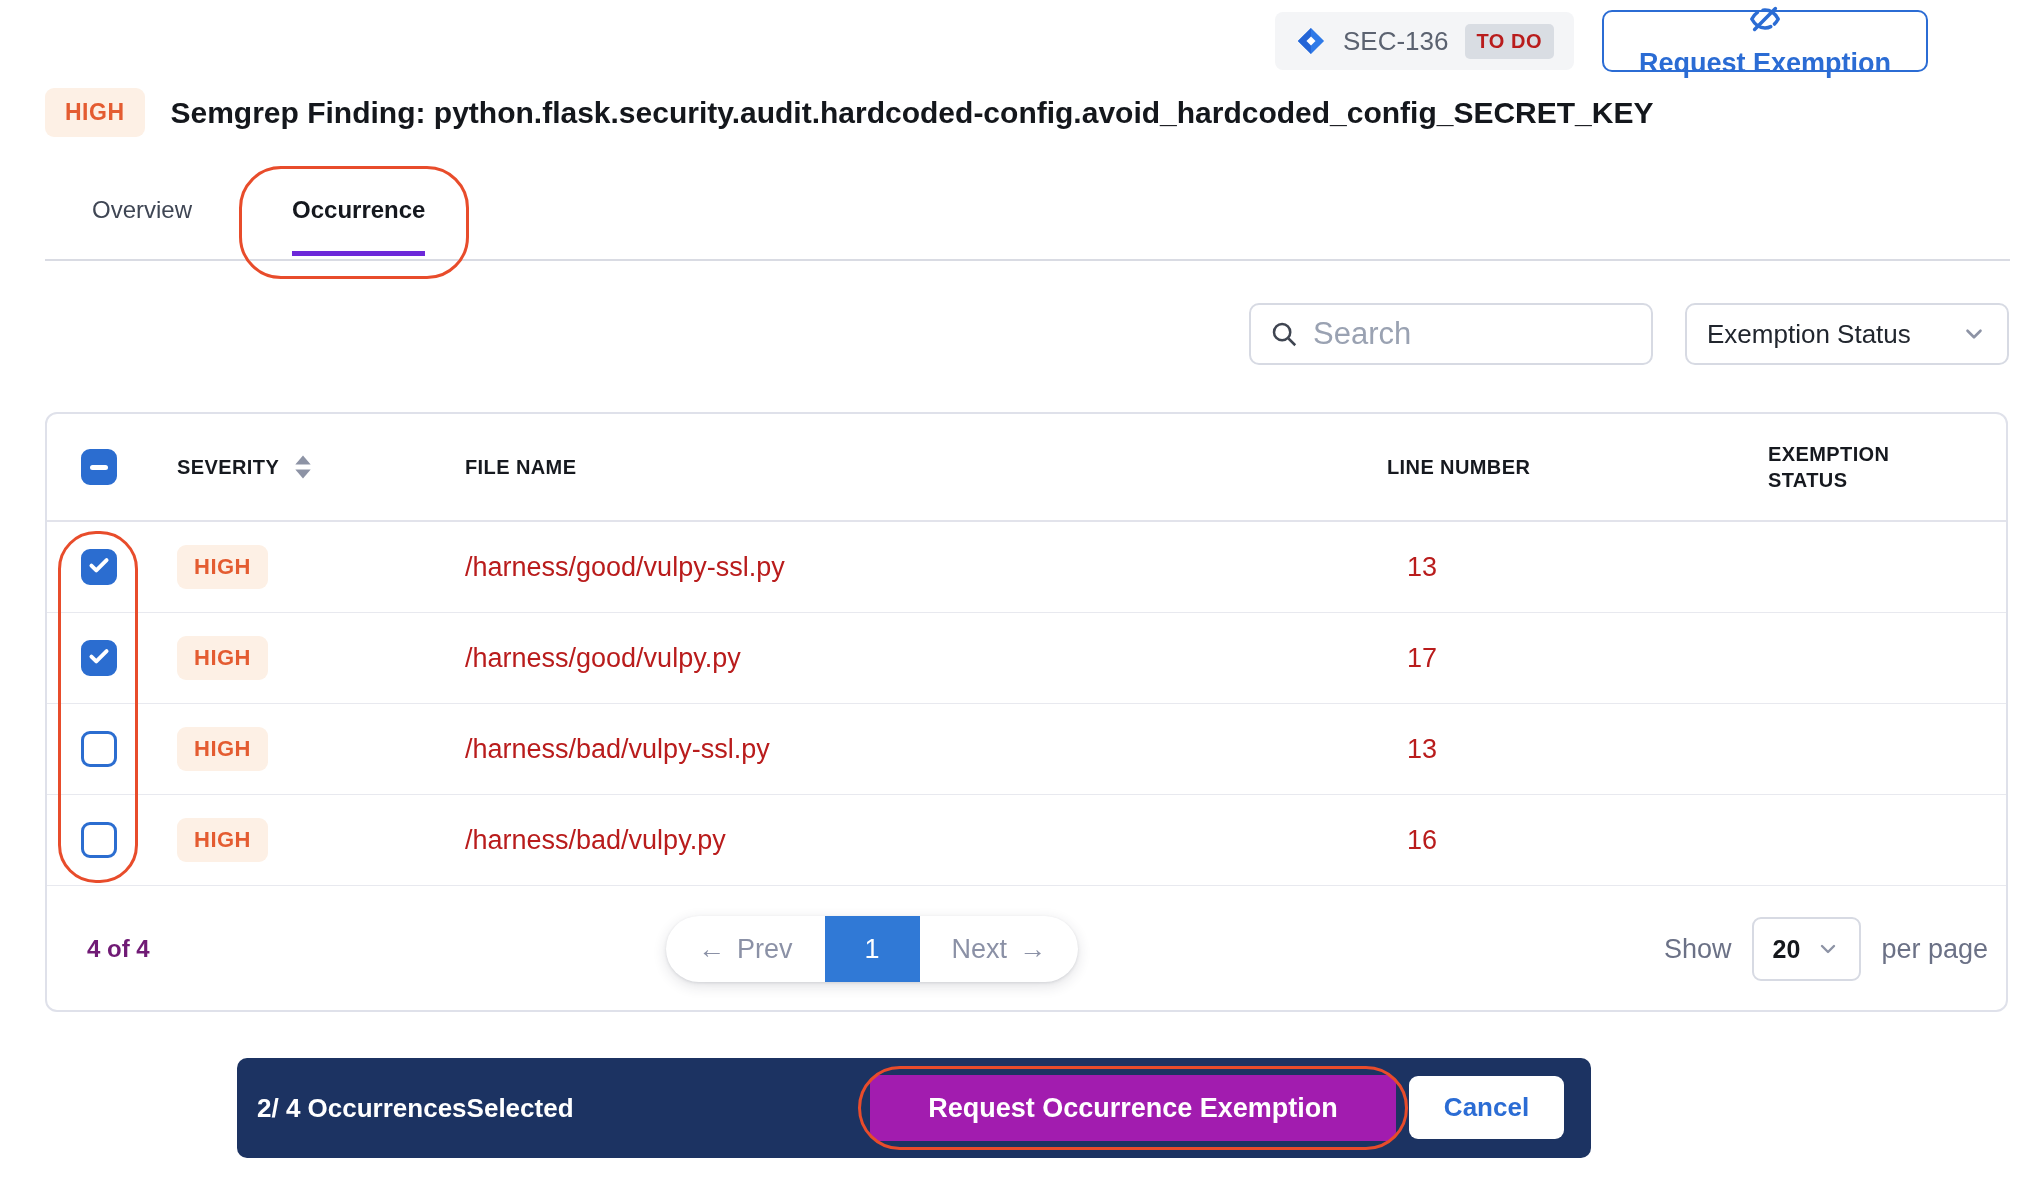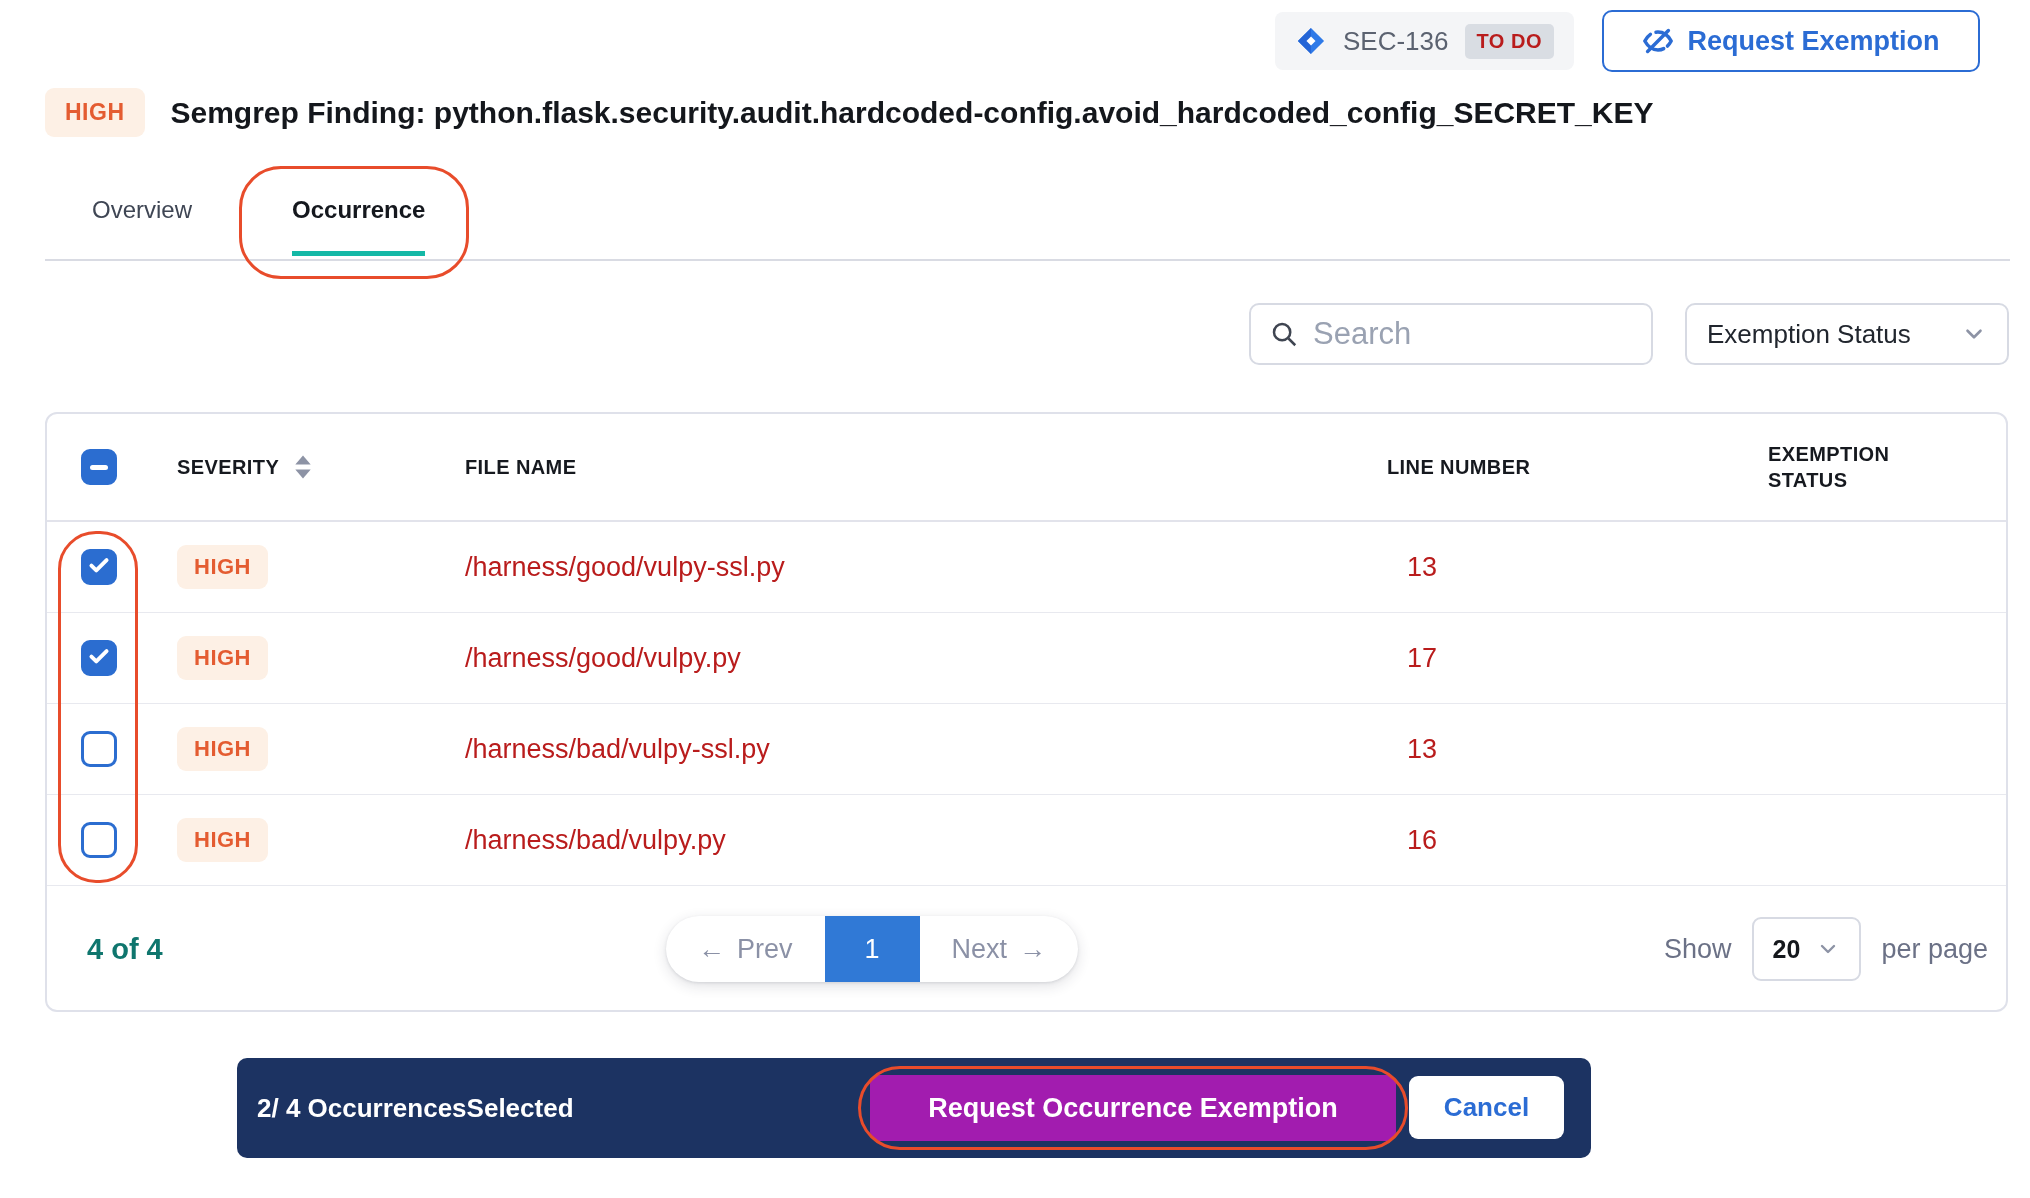--- a/index.html
+++ b/index.html
@@ -14,40 +14,40 @@
     position:absolute; left:1275px; top:12px; height:58px;
     background:#f4f5f7; border-radius:8px;
     display:flex; align-items:center; gap:16px; padding:0 20px;
   }
   .jira-key { font-size:26px; color:#5b6270; }
   .todo-badge {
     background:#d9dde3; color:#b91c1c; font-weight:800; font-size:20px;
     letter-spacing:.5px; padding:6px 12px; border-radius:5px;
   }
   .request-exemption-btn {
-    position:absolute; left:1602px; top:10px; width:378px; height:62px;
+    position:absolute; left:1602px; top:10px; width:326px; height:62px;
     background:#fff; border:2.5px solid #2b6cd4; border-radius:10px;
     color:#2b6cd4; font-weight:700; font-size:27px;
-    display:flex; align-items:center; justify-content:center; gap:13px; cursor:pointer;
+    display:flex; align-items:center; justify-content:center; gap:13px; cursor:pointer;flex-direction:column;
   }
 
   
   .title-row { position:absolute; left:45px; top:88px; display:flex; align-items:center; gap:26px; }
   .sev-pill {
     background:#fdf0e5; color:#e45c31; font-weight:700; border-radius:9px;
     letter-spacing:.5px; display:inline-block;
   }
   .sev-pill.lg { font-size:23px; padding:11px 20px; }
   .sev-pill.sm { font-size:22px; padding:9px 17px; }
   .page-title { font-size:30px; font-weight:700; color:#14171c;text-align:right; }
 
   
   .tabs { position:absolute; left:92px; top:196px; display:flex; gap:100px; }
   .tab { font-size:24px; color:#3f4654; padding-bottom:27px; cursor:pointer; }
-  .tab.active { color:#15181e; font-weight:700; border-bottom:5px solid #14b8a6; }
+  .tab.active { color:#15181e; font-weight:700; border-bottom:5px solid #6d28d9; }
   .tabs-divider { position:absolute; left:45px; top:259px; width:1965px; height:2px; background:#d9dbe3; }
 
   
   .search-box {
     position:absolute; left:1249px; top:303px; width:404px; height:62px;
     border:2px solid #d7dae3; border-radius:10px; background:#fff;
     display:flex; align-items:center; gap:14px; padding:0 18px;
   }
   .search-box input {
     border:none; outline:none; width:100%; font-size:31px;
@@ -86,21 +86,21 @@
     background:#fff; border:3px solid #2b6dd0;
   }
   .cb.checked, .cb.indeterminate { background:#2b6dd0; border-color:#2b6dd0; }
   .cb .check-glyph { display:none; }
   .cb.checked .check-glyph { display:block; }
   .minus-bar { width:18px; height:5px; background:#fff; border-radius:3px; }
 
   
   .card-footer { position:relative; height:126px; }
   .count-label { position:absolute; left:40px; top:50%; transform:translateY(-50%);
-    font-size:29px; font-weight:700; color:#0f766e; }
+    font-size:24px; font-weight:700; color:#701a75; }
   .pager {
     position:absolute; left:619px; top:50%; transform:translateY(-50%);
     height:66px; display:flex; align-items:stretch; background:#fff; border-radius:40px;
     overflow:hidden; box-shadow:0 4px 14px rgba(40,41,61,.14), 0 1px 3px rgba(96,97,112,.16);
   }
   .pager .nav { display:flex; align-items:center; gap:12px; padding:0 32px;
     color:#8b91a6; font-size:27px; cursor:pointer; }
   .pager .page-cur { width:95px; background:#3079d6; color:#fff; font-size:27px;
     display:flex; align-items:center; justify-content:center; cursor:pointer; }
   .show-group { position:absolute; right:18px; top:50%; transform:translateY(-50%);

